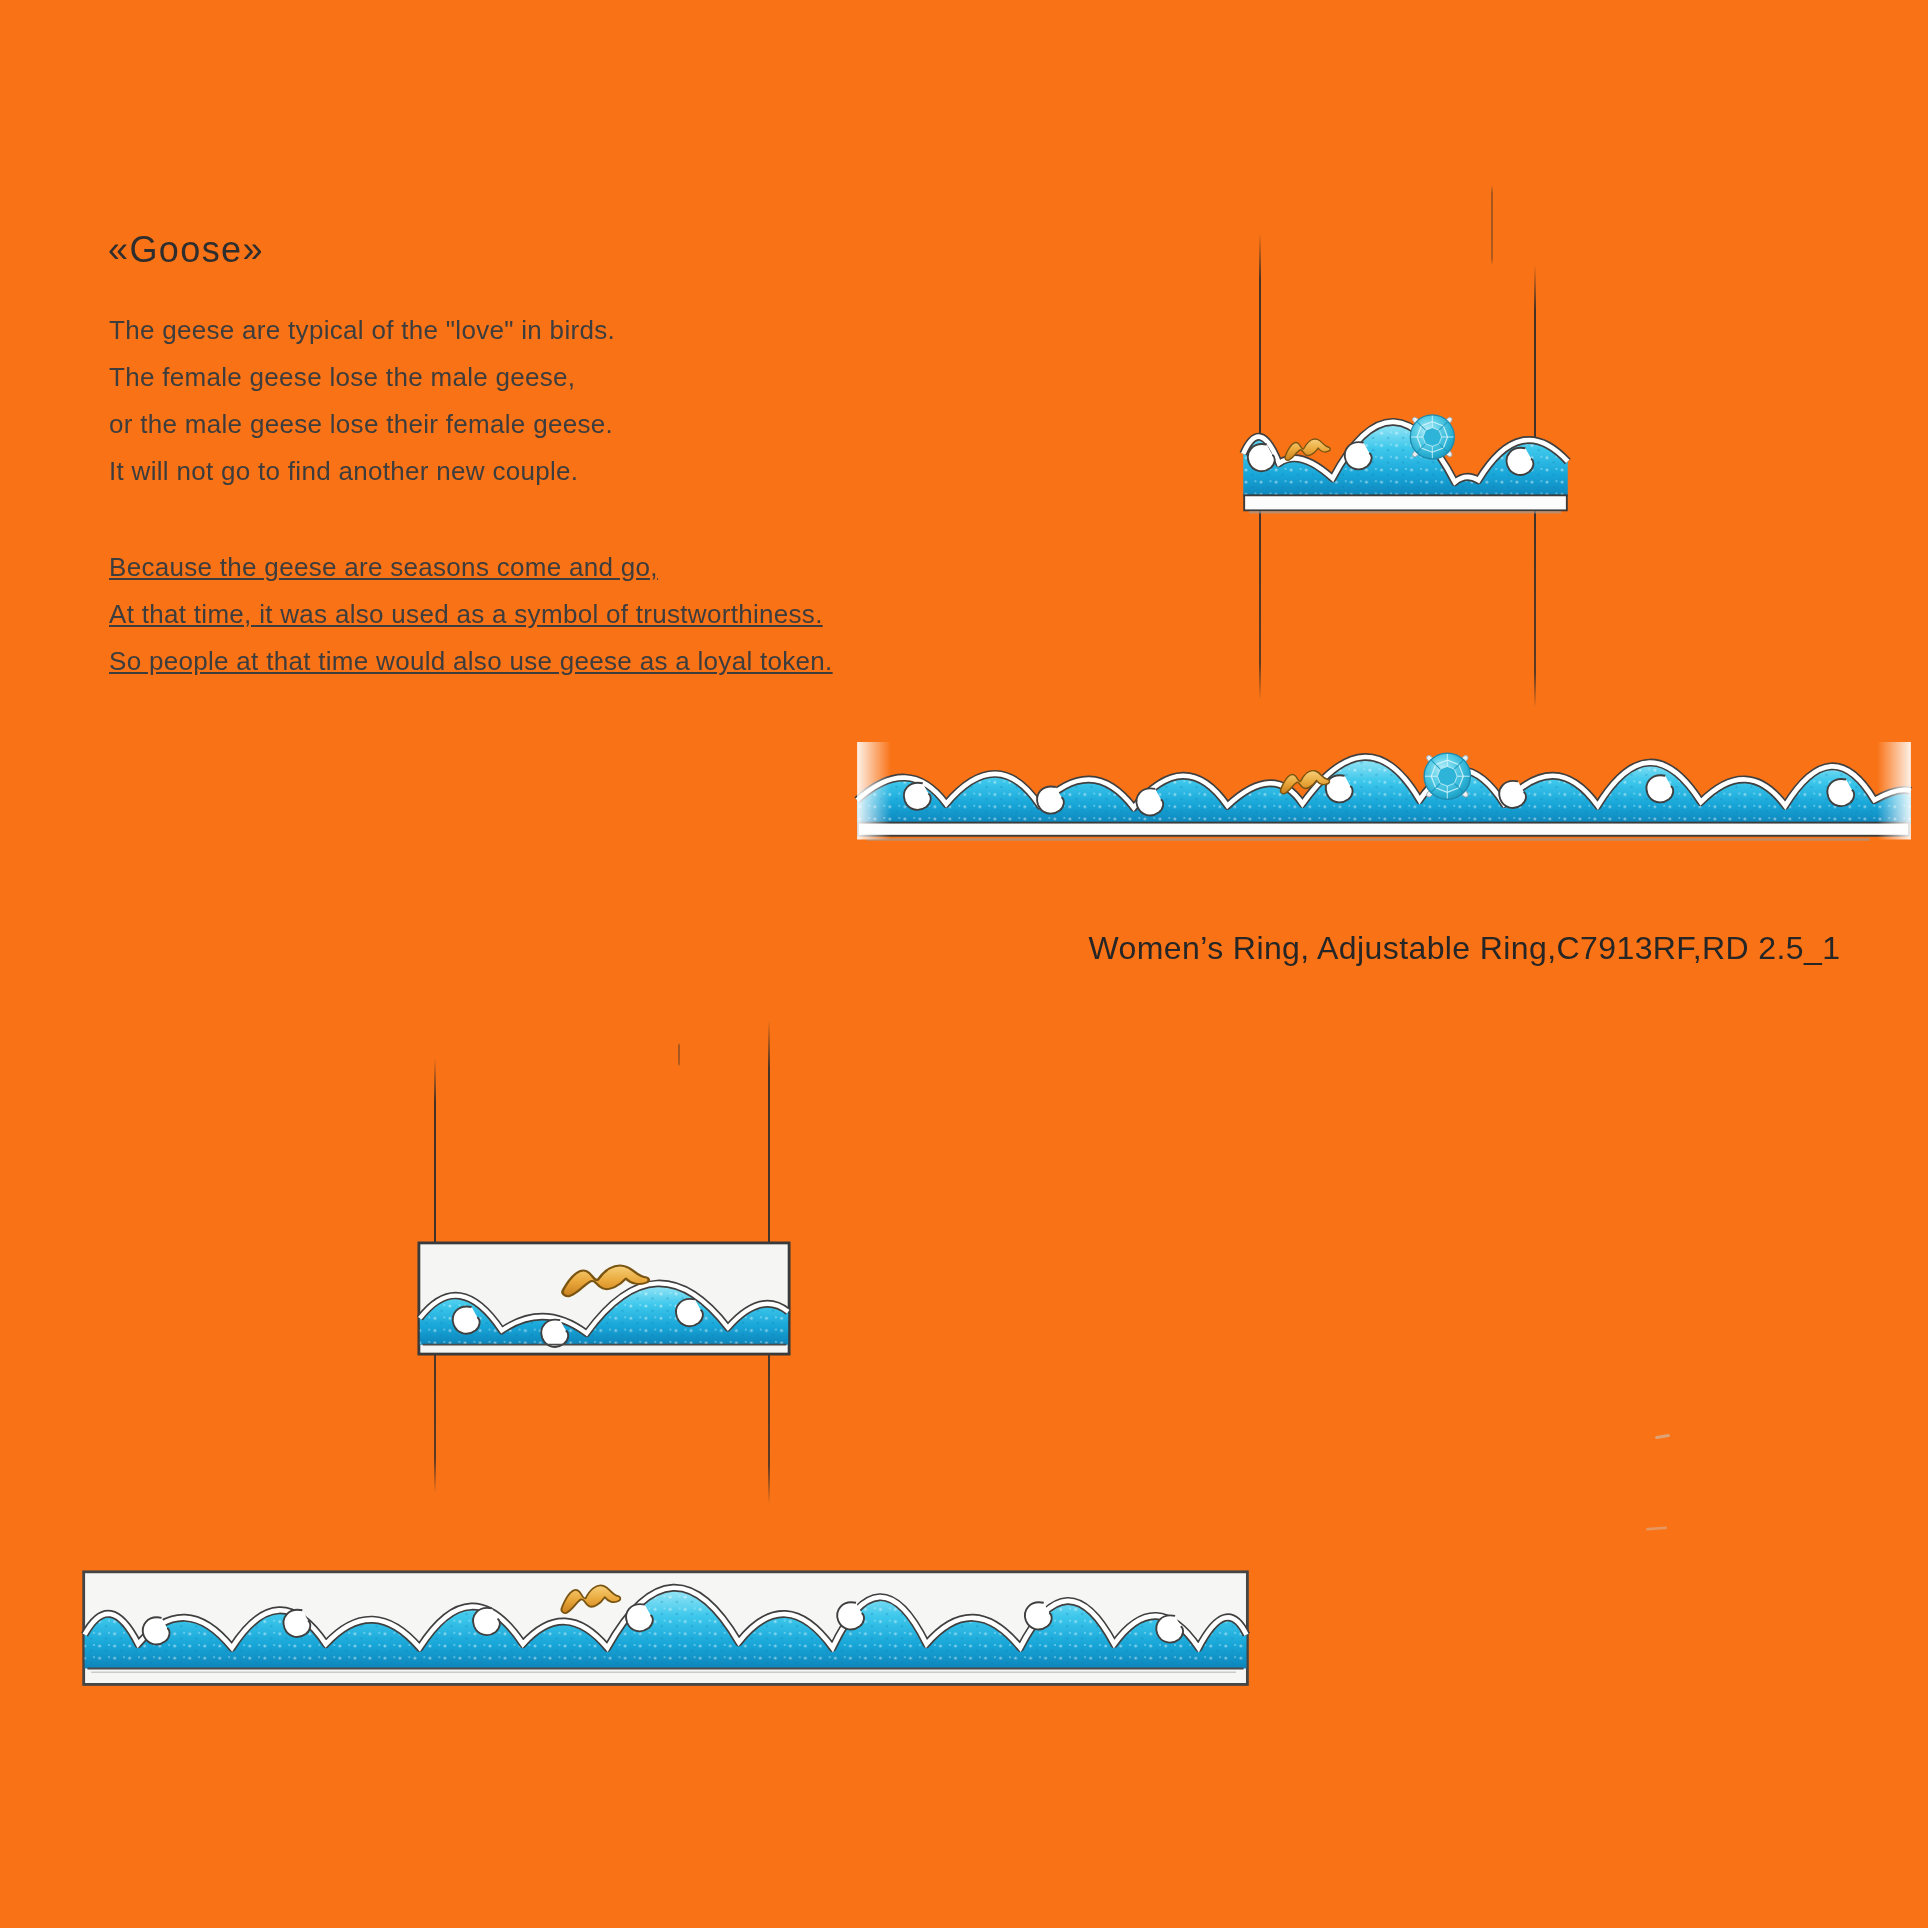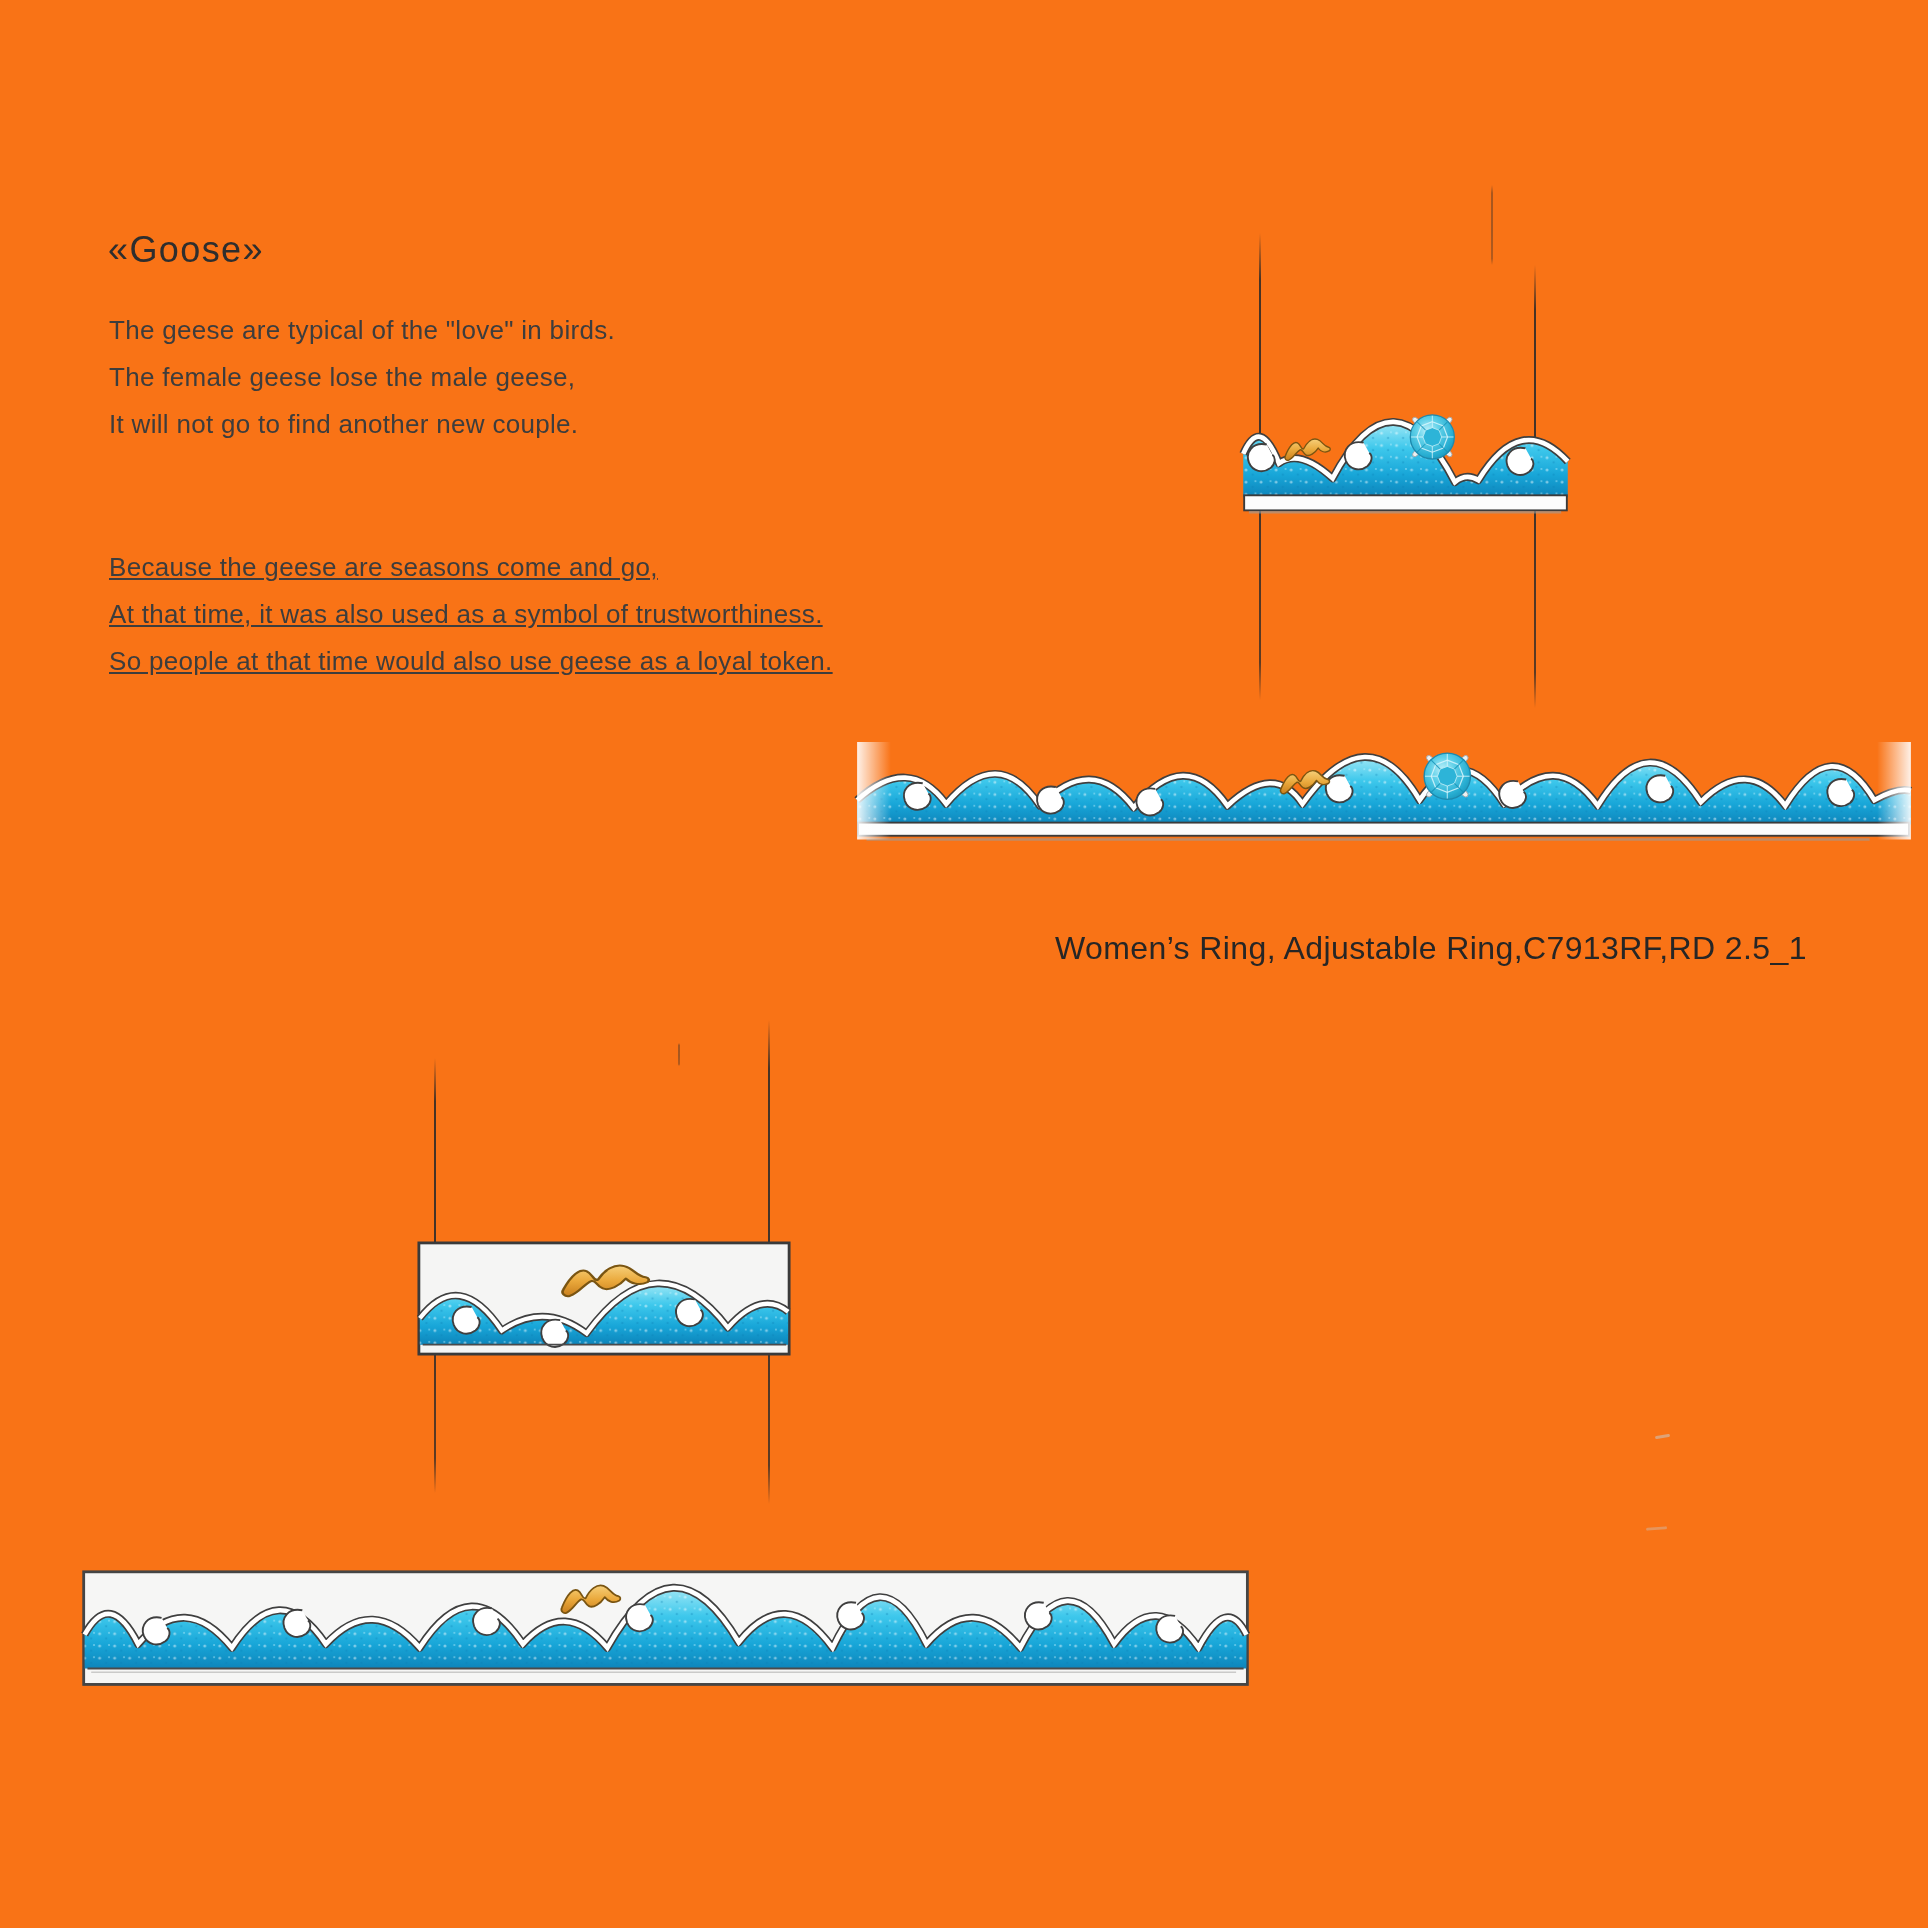--- a/index.html
+++ b/index.html
@@ -4,21 +4,21 @@
 <style>
   html,body{margin:0;padding:0;background:#ffffff;}
   .canvas{position:relative;width:1928px;height:1928px;background:#f97316;overflow:hidden;
           font-family:"Liberation Sans","DejaVu Sans",sans-serif;color:#3b3b3b;}
   svg{overflow:visible;display:block;}
   .abs{position:absolute;}
   .page-title{left:108px;top:229px;font-size:36px;letter-spacing:1.4px;color:#2e2e2e;}
   .poem{left:109px;font-size:26px;line-height:47px;letter-spacing:0.3px;color:#3d3d3d;white-space:nowrap;}
   .poem-1{top:307px;}
   .poem-2{top:544px;text-decoration:underline;}
-  .caption{font-size:32px;color:#262626;letter-spacing:0.4px;white-space:nowrap;}
+  .caption{font-size:32px;color:#262626;letter-spacing:0.4px;text-align:center;white-space:nowrap;}
   .caption-women{left:1055px;top:930px;width:819px;}
   .caption-men{left:367px;top:1755px;width:556px;}
   .shank-line{width:1.9px;background:linear-gradient(to bottom,rgba(40,40,40,0) 0%,rgba(40,40,40,.85) 10%,rgba(45,45,45,.9) 55%,rgba(40,40,40,.75) 92%,rgba(40,40,40,0) 100%);}
   .faint{opacity:.45;}
   .stray{background:#c9c9c9;opacity:.55;border-radius:1.9px;}
 </style>
 </head>
 <body>
 
 <div class="canvas">
@@ -83,20 +83,21 @@
         </g>
       </g>
     </defs>
   </svg>
 
   <div class="abs page-title">«Goose»</div>
 
   <div class="abs poem poem-1">
     <div>The geese are typical of the "love" in birds.</div>
     <div>The female geese lose the male geese,</div>
+    <div>or the male geese lose their female geese.</div>
     <div>It will not go to find another new couple.</div>
   </div>
 
   <div class="abs poem poem-2">
     <div>Because the geese are seasons come and go,</div>
     <div>At that time, it was also used as a symbol of trustworthiness.</div>
     <div>So people at that time would also use geese as a loyal token.</div>
   </div>
 
   <div class="abs shank-line" style="left:1259px;top:233px;height:467px;"></div>

